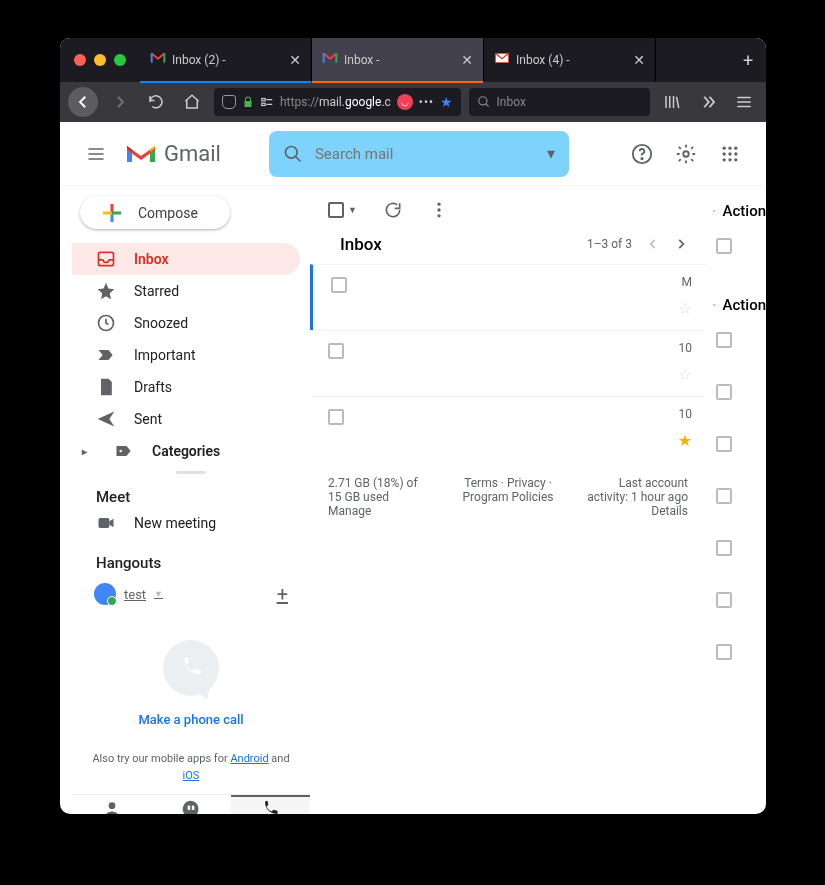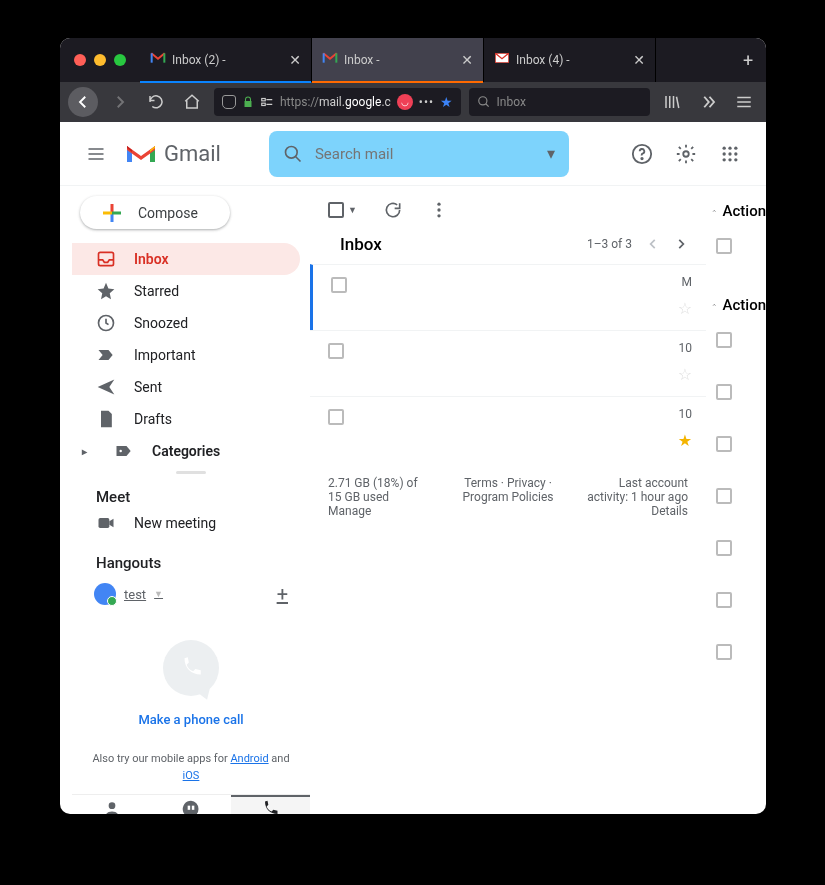--- a/index.html
+++ b/index.html
@@ -324,32 +324,32 @@
           <span class="nicon">
               <svg class="icon20" viewBox="0 0 24 24" fill="#5f6368">
                 <path d="M3 6h12l5 6-5 6H3l5-6z"></path>
               </svg>
             </span>
           <span>Important</span>
         </div>
         <div class="navitem">
           <span class="nicon">
               <svg class="icon20" viewBox="0 0 24 24" fill="#5f6368">
+                <path d="M6 2h9l4 4v16H6z"></path>
+              </svg>
+            </span>
+          <span>Drafts</span>
+        </div>
+        <div class="navitem">
+          <span class="nicon">
+              <svg class="icon20" viewBox="0 0 24 24" fill="#5f6368">
                 <path d="M2 12l20-9-6 9 6 9z"></path>
               </svg>
             </span>
           <span>Sent</span>
-        </div>
-        <div class="navitem">
-          <span class="nicon">
-              <svg class="icon20" viewBox="0 0 24 24" fill="#5f6368">
-                <path d="M6 2h9l4 4v16H6z"></path>
-              </svg>
-            </span>
-          <span>Drafts</span>
         </div>
         <div class="navitem bold">
           <span class="chev">▸</span>
           <span class="nicon">
               <svg class="icon20" viewBox="0 0 24 24" fill="#5f6368">
                 <path d="M3 6h12l5 6-5 6H3z"></path>
                 <circle cx="8" cy="12" r="1.5" fill="#fff"></circle>
               </svg>
             </span>
           <span>Categories</span>

